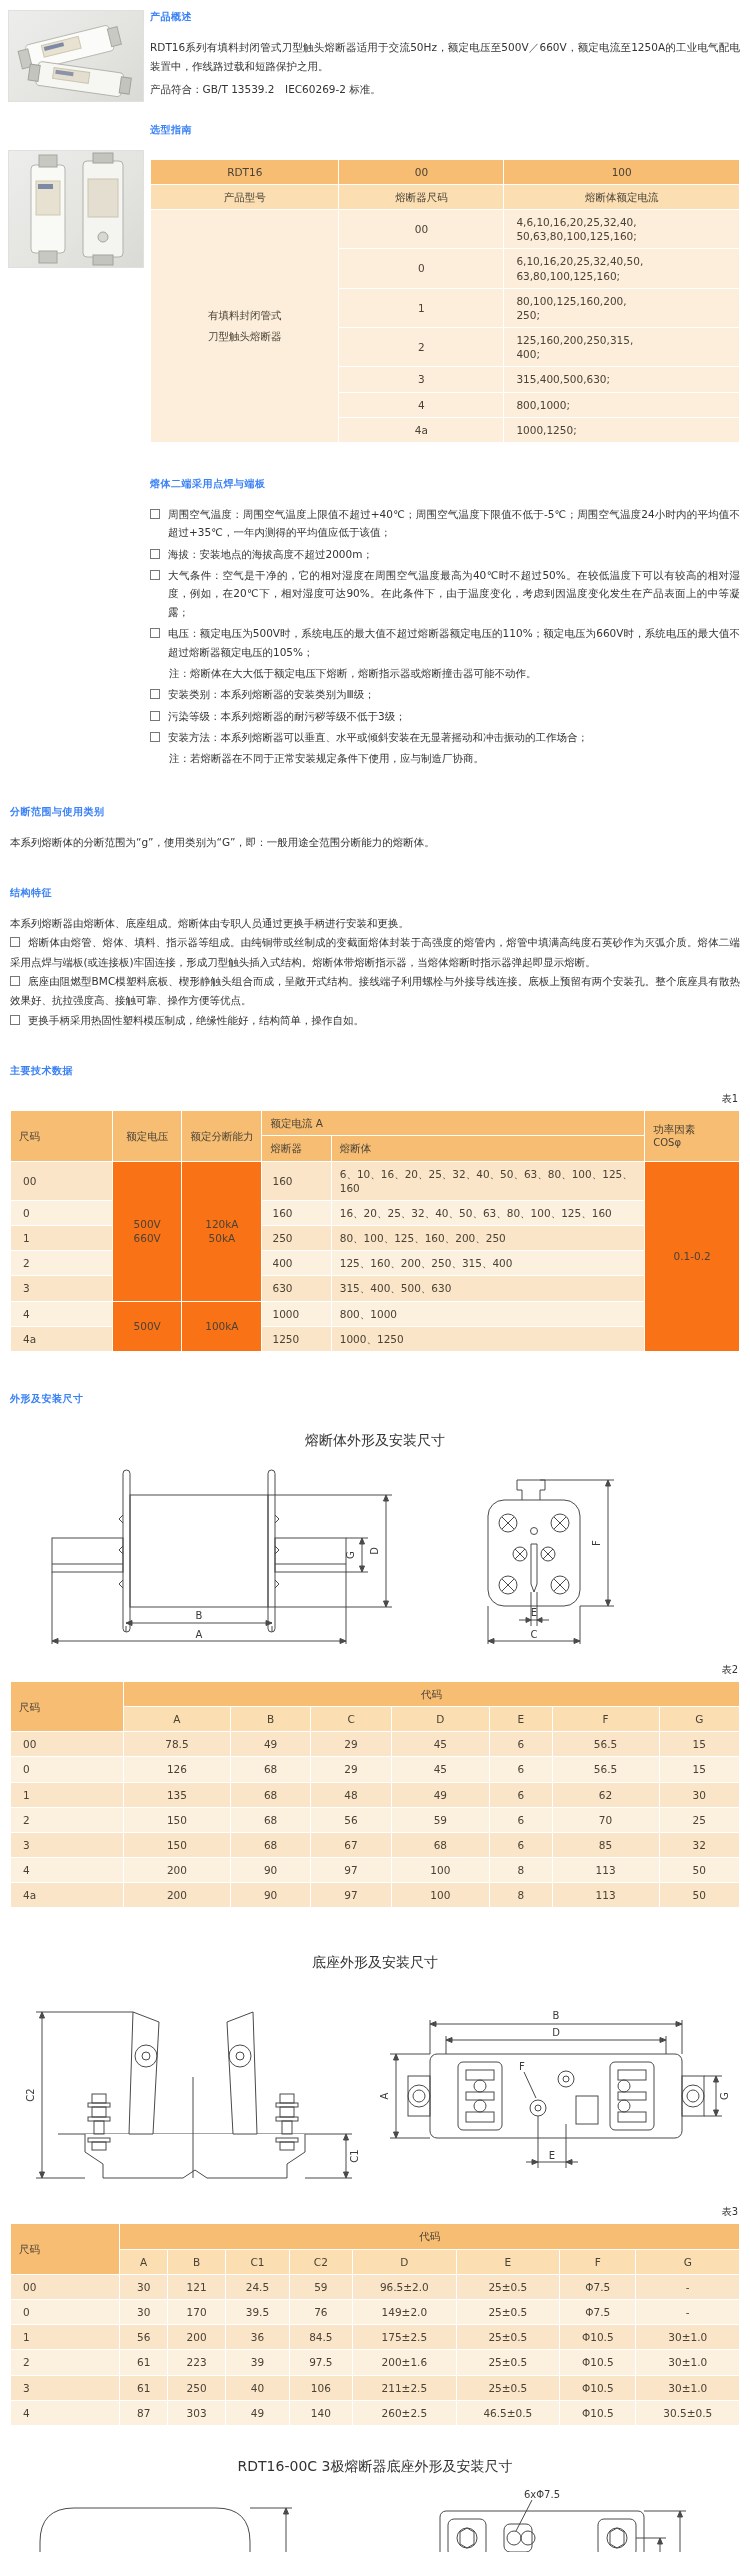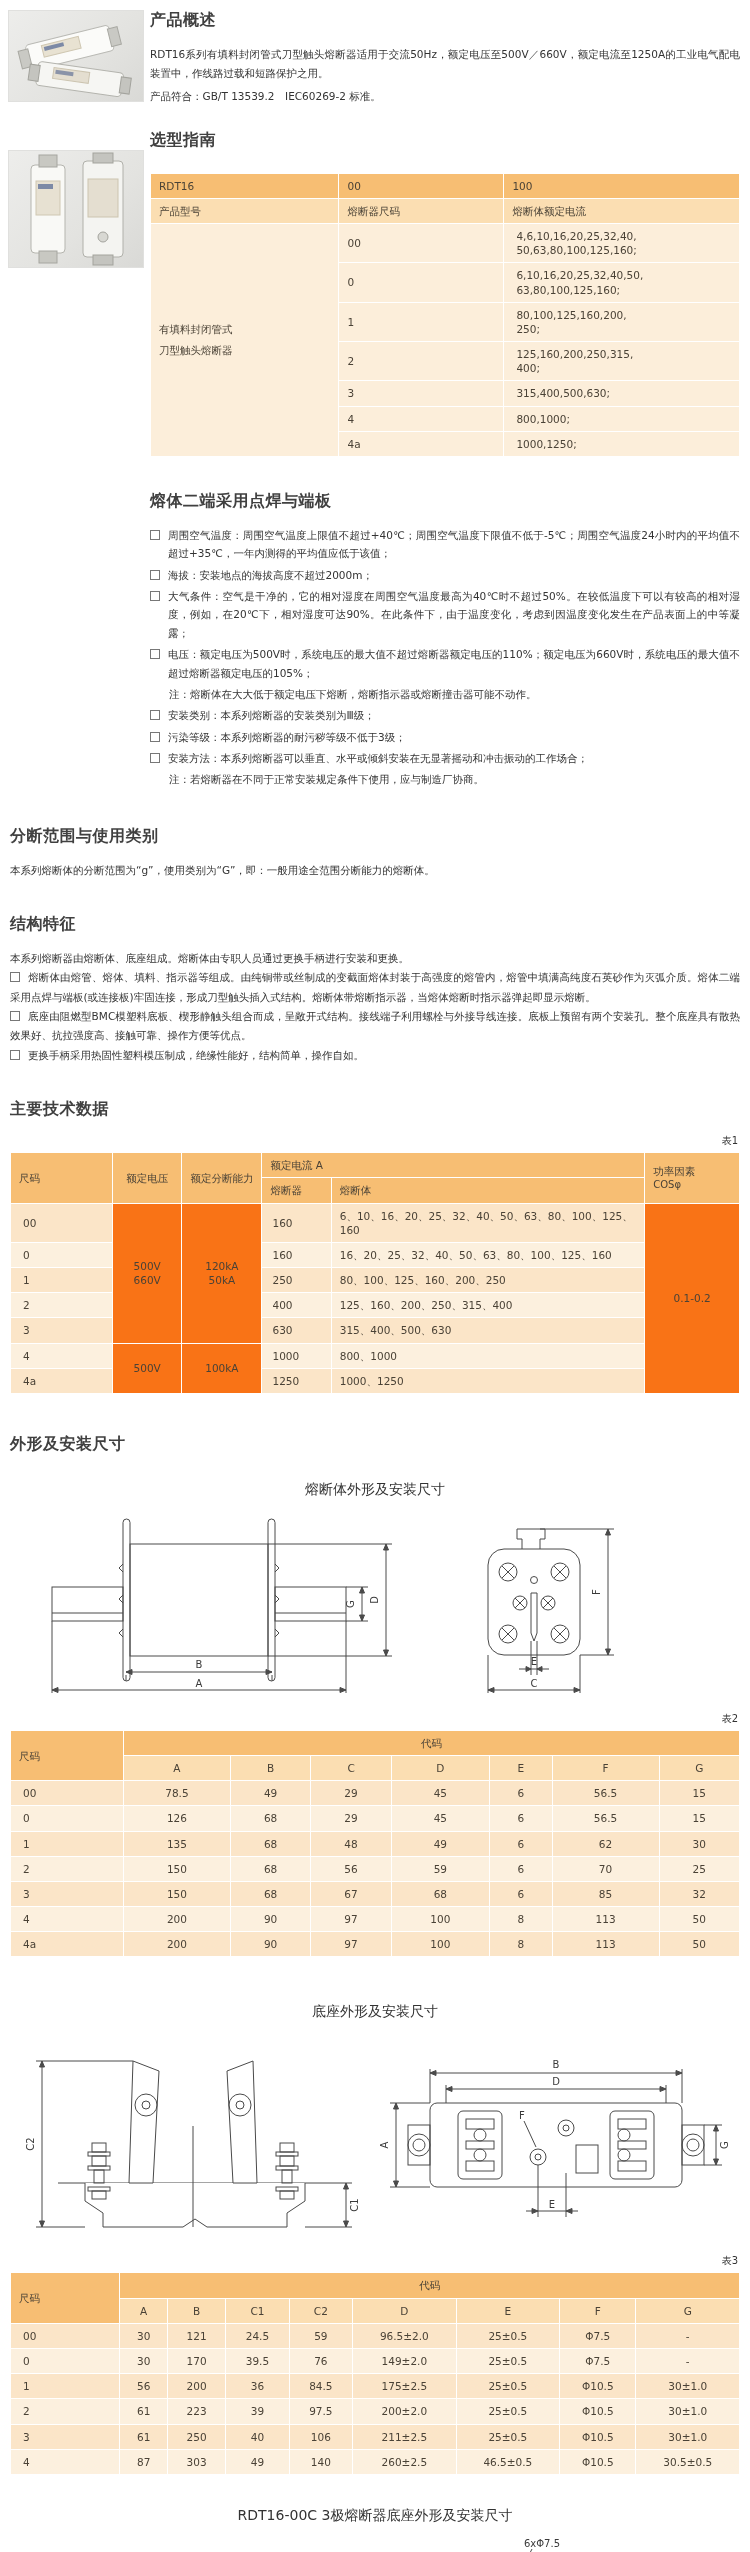--- a/index.html
+++ b/index.html
@@ -19,22 +19,22 @@
 
   .photo {
     background: linear-gradient(135deg, #ededeb 0%, #e3e3e0 60%, #d9d9d6 100%);
     border: 1px solid #e0e0de;
     overflow: hidden;
   }
   .photo1 { width: 136px; height: 92px; }
   .photo2 { width: 136px; height: 118px; margin-top: 48px; }
 
   .section-h {
-    color: #404040;
-    font-size: 16px;
+    color: #3b82f6;
+    font-size: 10px;
     font-weight: bold;
     letter-spacing: 0.5px;
     margin-bottom: 14px;
   }
   .para { line-height: 1.8; margin-bottom: 4px; text-align: justify; }
 
   
   table { border-collapse: collapse; width: 100%; }
   td, th {
     border: 1.5px solid #ffffff;
@@ -45,21 +45,21 @@
     font-size: 10.5px;
   }
   .hdr   { background: #F7BE73; }
   .hdr2  { background: #FBDEB2; }
   .row-a { background: #FBE5C8; }
   .row-b { background: #FCF0DE; }
   .merge { background: #f97316; white-space: pre-line; text-align: center; vertical-align: middle; }
 
   
   .sel-table { margin-top: 22px; }
-  .sel-table td { text-align: left; }
+  .sel-table td { text-align: center; }
   .sel-table .sel-current { text-align: left; white-space: pre-line; padding-left: 12px; }
   .sel-table .sel-product { background: #FCEEDA; vertical-align: middle; white-space: pre-line; line-height: 2; }
   .sel-table tbody td { background: #FCEEDA; }
 
   
   .conditions { margin-top: 34px; }
   .cond-item { display: flex; line-height: 1.75; margin-bottom: 3px; }
   .checkbox {
     display: inline-block; width: 10px; height: 10px;
     border: 1px solid #777; background: #fff;
@@ -656,21 +656,21 @@
             <td>25±0.5</td>
             <td>Φ10.5</td>
             <td>30±1.0</td>
           </tr>
           <tr class="row-b">
             <td class="c-size">2</td>
             <td>61</td>
             <td>223</td>
             <td>39</td>
             <td>97.5</td>
-            <td>200±2.0</td>
+            <td>200±1.6</td>
             <td>25±0.5</td>
             <td>Φ10.5</td>
             <td>30±1.0</td>
           </tr>
           <tr class="row-a">
             <td class="c-size">3</td>
             <td>61</td>
             <td>250</td>
             <td>40</td>
             <td>106</td>

